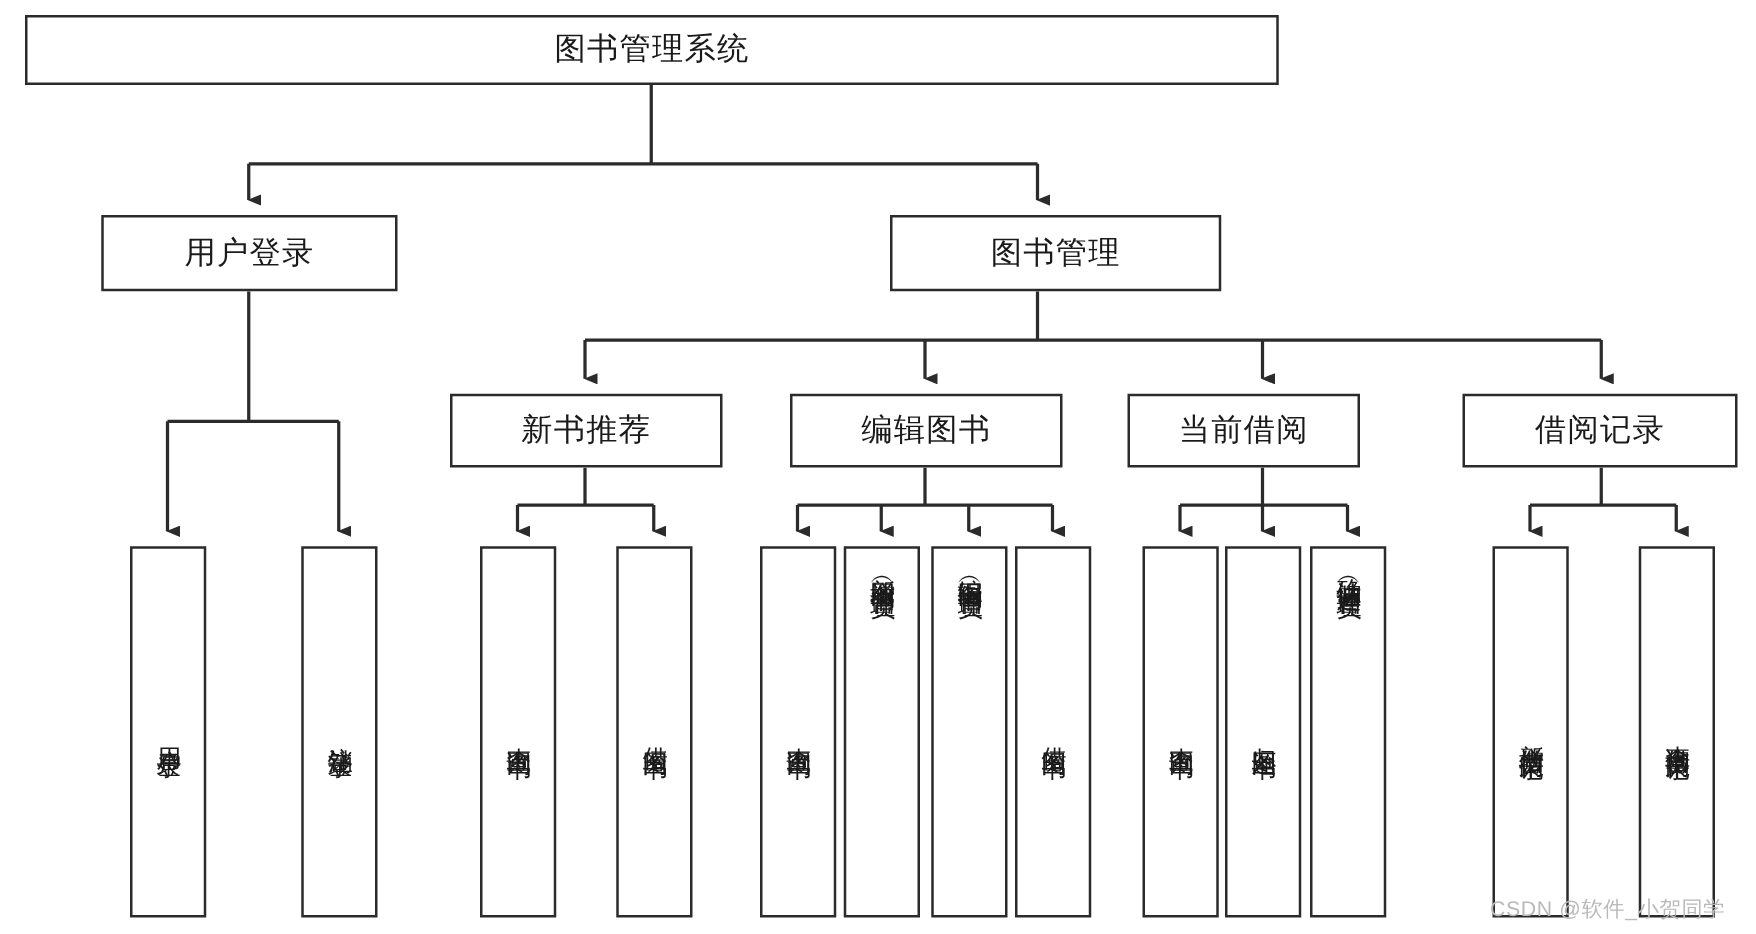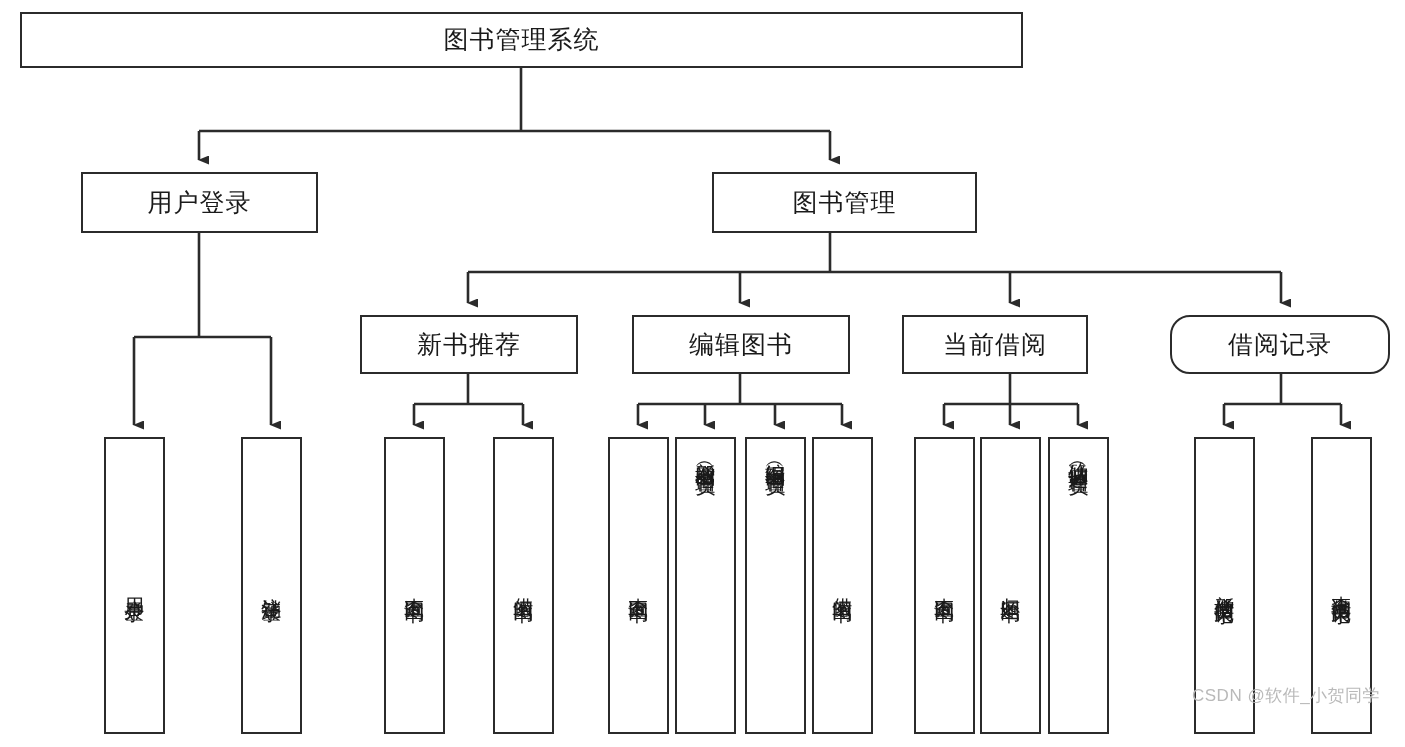--- a/index.html
+++ b/index.html
@@ -152,21 +152,21 @@
   </div>
 
   <div class="node-box" style="left:632px; top:315px; width:218px; height:59px;">
     <span class="node-label-h">编辑图书</span>
   </div>
 
   <div class="node-box" style="left:902px; top:315px; width:186px; height:59px;">
     <span class="node-label-h">当前借阅</span>
   </div>
 
-  <div class="node-box" style="left:1170px; top:315px; width:220px; height:59px;border-radius:20px;">
+  <div class="node-box" style="left:1170px; top:315px; width:220px; height:59px;">
     <span class="node-label-h">借阅记录</span>
   </div>
 
   <div class="node-box leaf-box centered" style="left:104px; top:437px; width:61px; height:297px;">
     <span class="node-label-v">用户登录</span>
   </div>
   <div class="node-box leaf-box centered" style="left:241px; top:437px; width:61px; height:297px;">
     <span class="node-label-v">注销登录</span>
   </div>
 
@@ -200,15 +200,15 @@
     <span class="node-label-v">确认归还（管理员）</span>
   </div>
 
   <div class="node-box leaf-box centered" style="left:1194px; top:437px; width:61px; height:297px;">
     <span class="node-label-v">新增借阅记录</span>
   </div>
   <div class="node-box leaf-box centered" style="left:1311px; top:437px; width:61px; height:297px;">
     <span class="node-label-v">查询借阅记录</span>
   </div>
 
-  <div class="watermark" style="left:1192px; top:684px;text-align:right;">CSDN @软件_小贺同学</div>
+  <div class="watermark" style="left:1192px; top:716px;text-align:right;">CSDN @软件_小贺同学</div>
 
 </div>
 
 </body></html>

